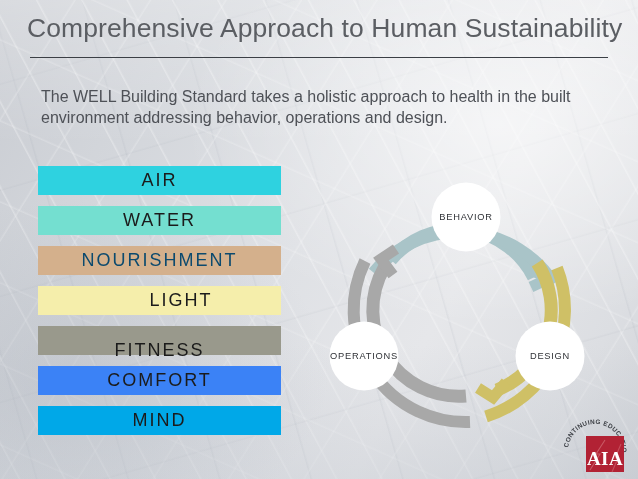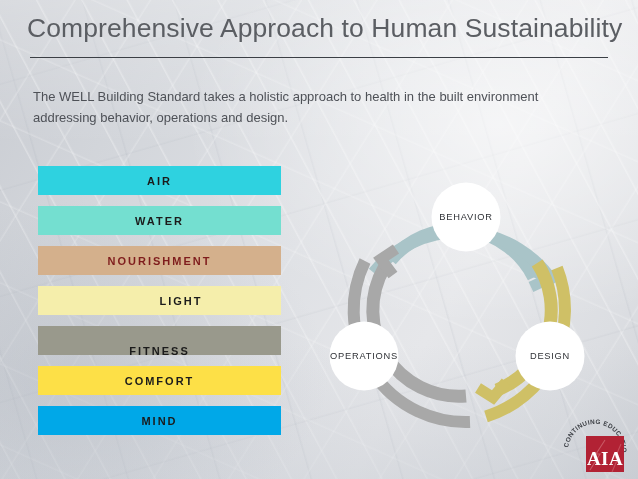--- a/index.html
+++ b/index.html
@@ -68,24 +68,24 @@
     left: 30px;
     top: 57px;
     width: 578px;
     height: 0;
     border-top: 1.3px solid #3b3f45;
   }
 
   
   .intro {
     position: absolute;
-    left: 33px;
+    left: 41px;
     top: 86px;
     width: 546px;
-    font-size: 13px;
+    font-size: 16px;
     line-height: 21px;
     color: #4e5157;
     font-weight: 400;
   }
 
   
   .bars {
     position: absolute;
     left: 38px;
     top: 166px;
@@ -94,24 +94,24 @@
   .bar {
     position: relative;
     height: 29px;
     margin-bottom: 11px;
     display: flex;
     align-items: center;
     justify-content: center;
   }
   .bar:last-child { margin-bottom: 7px; }
   .bar-label {
-    font-size: 11px;
+    font-size: 18px;
     letter-spacing: 2.0px;
     color: #1b1b1b;
-    font-weight: 700;
+    font-weight: 400;
     text-align: center;
     white-space: nowrap;
   }
 
   
   .cycle {
     position: absolute;
     left: 318px;
     top: 160px;
     width: 300px;
@@ -166,29 +166,29 @@
   <div class="intro">The WELL Building Standard takes a holistic approach to health in the built environment addressing behavior, operations and design.</div>
 
   <div class="bars">
     <div class="bar" style="background-color: rgb(46, 210, 224);">
       <span class="bar-label" style="color: rgb(27, 27, 27);">AIR</span>
     </div>
     <div class="bar" style="background-color: rgb(116, 223, 208);">
       <span class="bar-label" style="color: rgb(27, 27, 27);">WATER</span>
     </div>
     <div class="bar" style="background-color: rgb(212, 176, 140);">
-      <span class="bar-label" style="color: #7f1d1d;">NOURISHMENT</span>
+      <span class="bar-label" style="color: #0c4a6e;">NOURISHMENT</span>
     </div>
     <div class="bar" style="background-color: rgb(245, 238, 171); padding-left: 43px;">
       <span class="bar-label" style="color: rgb(27, 27, 27);">LIGHT</span>
     </div>
     <div class="bar" style="background-color: rgb(153, 153, 140);">
       <span class="bar-label" style="color: rgb(27, 27, 27); margin-top: 20px;">FITNESS</span>
     </div>
-    <div class="bar" style="background-color: #fde047;">
+    <div class="bar" style="background-color: #3b82f6;">
       <span class="bar-label" style="color: rgb(27, 27, 27);">COMFORT</span>
     </div>
     <div class="bar" style="background-color: rgb(0, 168, 232);">
       <span class="bar-label" style="color: rgb(27, 27, 27);">MIND</span>
     </div>
   </div>
 
   <div class="cycle">
     <svg width="300" height="290" viewBox="0 0 300 290" xmlns="http://www.w3.org/2000/svg">
 

